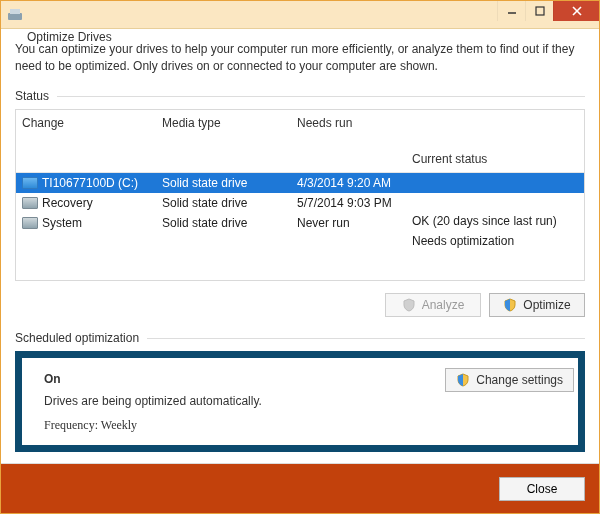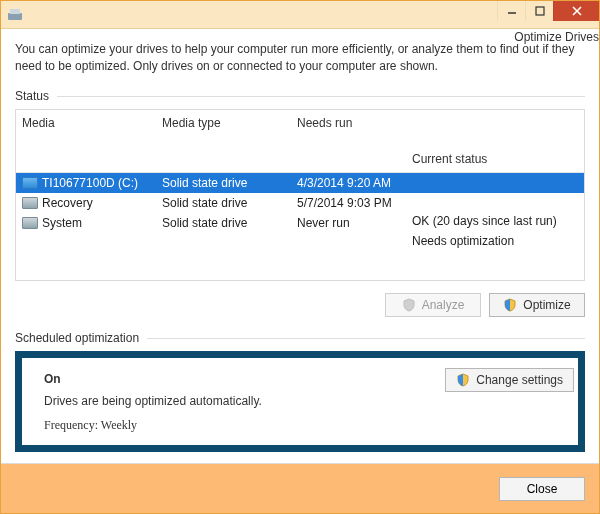--- a/index.html
+++ b/index.html
@@ -12,21 +12,21 @@
   }
   .titlebar {
     height: 28px;
     background: linear-gradient(#fbe7c2, #fbe7c2);
     border-bottom: 1px solid #e8cf9a;
     display: flex; align-items: center;
     padding-left: 6px;
     position: relative;
   }
   .title-text {
-    flex: 1; text-align: right;
+    flex: 1; text-align: left;
     font-size: 12px; color: #333; margin-top: 44px;
   }
   .app-icon { width: 16px; height: 16px; margin-right: 4px; }
   .win-controls { display: flex; height: 20px; position: absolute; right: 0; top: 0;}
   .win-btn {
     width: 28px; height: 20px;
     display: flex; align-items: center; justify-content: center;
     font-size: 10px; color: #333;
     border-left: 1px solid rgba(0,0,0,0.05);
   }
@@ -80,21 +80,21 @@
     border: 7px solid #0c4a6e;
     padding: 10px 4px 12px 12px;
     display: flex; gap: 8px;
   }
   .sched-left { flex:1; }
   .sched-left .on { font-weight: bold; margin: 4px 0 8px 10px; }
   .sched-left .line1 { margin: 0 0 10px 10px; }
   .sched-left .line2 { margin: 0 0 0 10px; font-family: Liberation Serif, serif; }
   .sched-right { display:flex; align-items:flex-start;}
   .bottom-bar {
-    height: 50px; background: #fdba74;
+    height: 50px; background: #c2410c;
     border-top: 1px solid #dcdcdc;
     display:flex; align-items:center; justify-content:flex-end;
     padding-right: 14px;
   }
   .close-btn {
     width: 86px; height: 24px;
     border: 1px solid #b6b6b6; background: #f4f4f4;
     font-size: 12px;
   }
 </style>
@@ -135,21 +135,21 @@
 
     <div class="intro">You can optimize your drives to help your computer run more efficiently, or analyze them to find out if they need to be optimized. Only drives on or connected to your computer are shown.</div>
 
     <div class="section-rule">
       <span class="section-label">Status</span>
       <span class="line"></span>
     </div>
 
     <div class="drive-panel">
       <div class="col-headers">
-        <div class="c-drive">Media</div>
+        <div class="c-drive">Change</div>
         <div class="c-media">Media type</div>
         <div class="c-last">Needs run</div>
         <div class="c-status">Current status</div>
       </div>
       <div id="rows">
           <div class="row selected">
             <div class="c-drive"><span class="drive-ico os"></span><span>TI10677100D (C:)</span></div>
             <div class="c-media">Solid state drive</div>
             <div class="c-last">4/3/2014 9:20 AM</div>
             <div class="c-status">Needs optimization (55 days since last r...</div>

